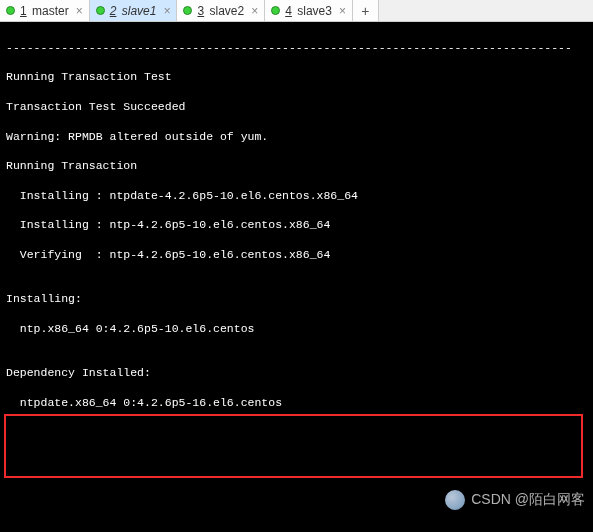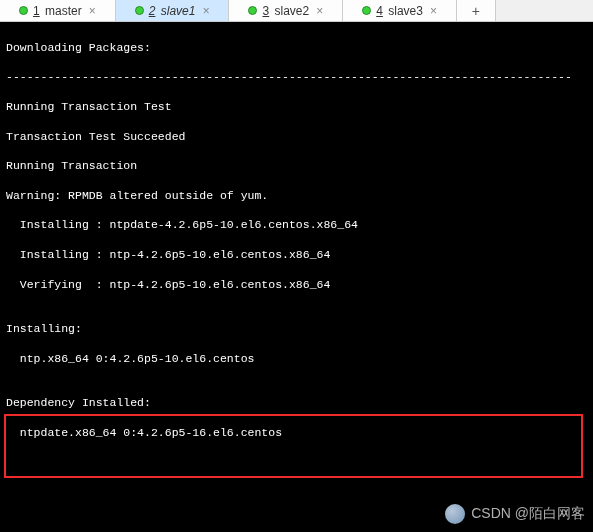--- a/index.html
+++ b/index.html
@@ -15,21 +15,21 @@
   }
   .tab-bar {
     display: flex;
     height: 22px;
     background: #f0f0f0;
     border-bottom: 1px solid #ccc;
   }
   .tab {
     display: flex;
     align-items: center;
-    padding: 0 19px;
+    padding: 0 6px;
     border-right: 1px solid #ccc;
     font-family: Arial, sans-serif;
     font-size: 12px;
     color: #333;
     background: #fdfdfd;
     cursor: pointer;
     gap: 5px;
   }
   .tab.active { background: #cfe8ff; font-style: italic; }
   .tab .dot {
@@ -49,21 +49,21 @@
   .highlight-box {
     position: absolute;
     left: 4px;
     right: 10px;
     border: 2px solid #ee2a2a;
     pointer-events: none;
   }
   .watermark {
     position: absolute;
     right: 8px;
-    bottom: 8px;
+    bottom: 22px;
     color: #cfcfcf;
     font-family: Arial, "Microsoft YaHei", sans-serif;
     font-size: 14px;
     opacity: 0.85;
     display: flex;
     align-items: center;
     gap: 6px;
   }
   .watermark .avatar {
     width: 20px; height: 20px; border-radius: 50%;
@@ -92,26 +92,25 @@
   </div>
   <div class="tab">
     <span class="dot"></span>
     <span><span class="num">4</span> <span>slave3</span></span>
     <span class="close">×</span>
   </div>
   <div class="tab add">+</div>
 </div>
 
 <div class="terminal">
-<div class="line">Downloading Packages:</div>
 <div class="line">----------------------------------------------------------------------------------</div>
 <div class="line">Running Transaction Test</div>
 <div class="line">Transaction Test Succeeded</div>
+<div class="line">Warning: RPMDB altered outside of yum.</div>
 <div class="line">Running Transaction</div>
-<div class="line">Warning: RPMDB altered outside of yum.</div>
 <div class="line">  Installing : ntpdate-4.2.6p5-10.el6.centos.x86_64</div>
 <div class="line">  Installing : ntp-4.2.6p5-10.el6.centos.x86_64</div>
 <div class="line">  Verifying  : ntp-4.2.6p5-10.el6.centos.x86_64</div>
 <div class="line"></div>
 <div class="line">Installing:</div>
 <div class="line">  ntp.x86_64 0:4.2.6p5-10.el6.centos</div>
 <div class="line"></div>
 <div class="line">Dependency Installed:</div>
 <div class="line">  ntpdate.x86_64 0:4.2.6p5-16.el6.centos</div>
 <div class="line"></div>

